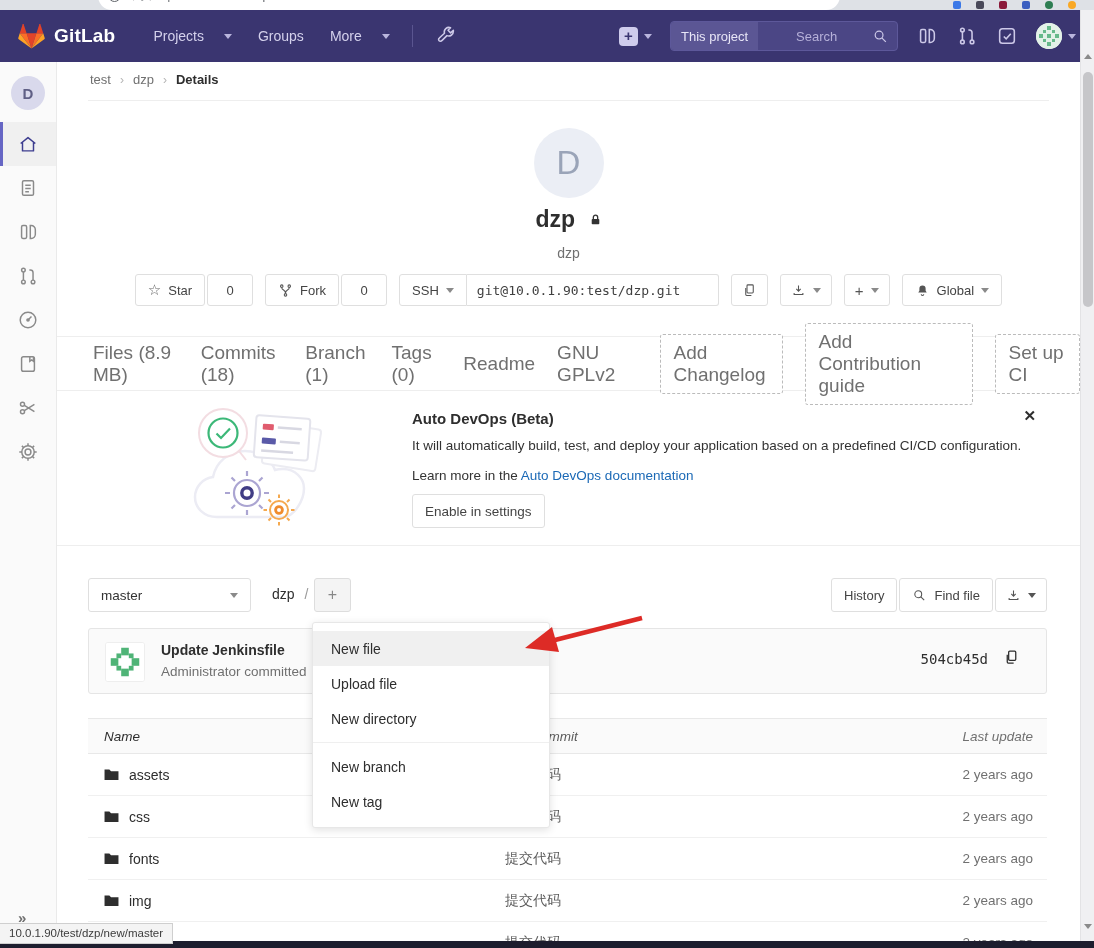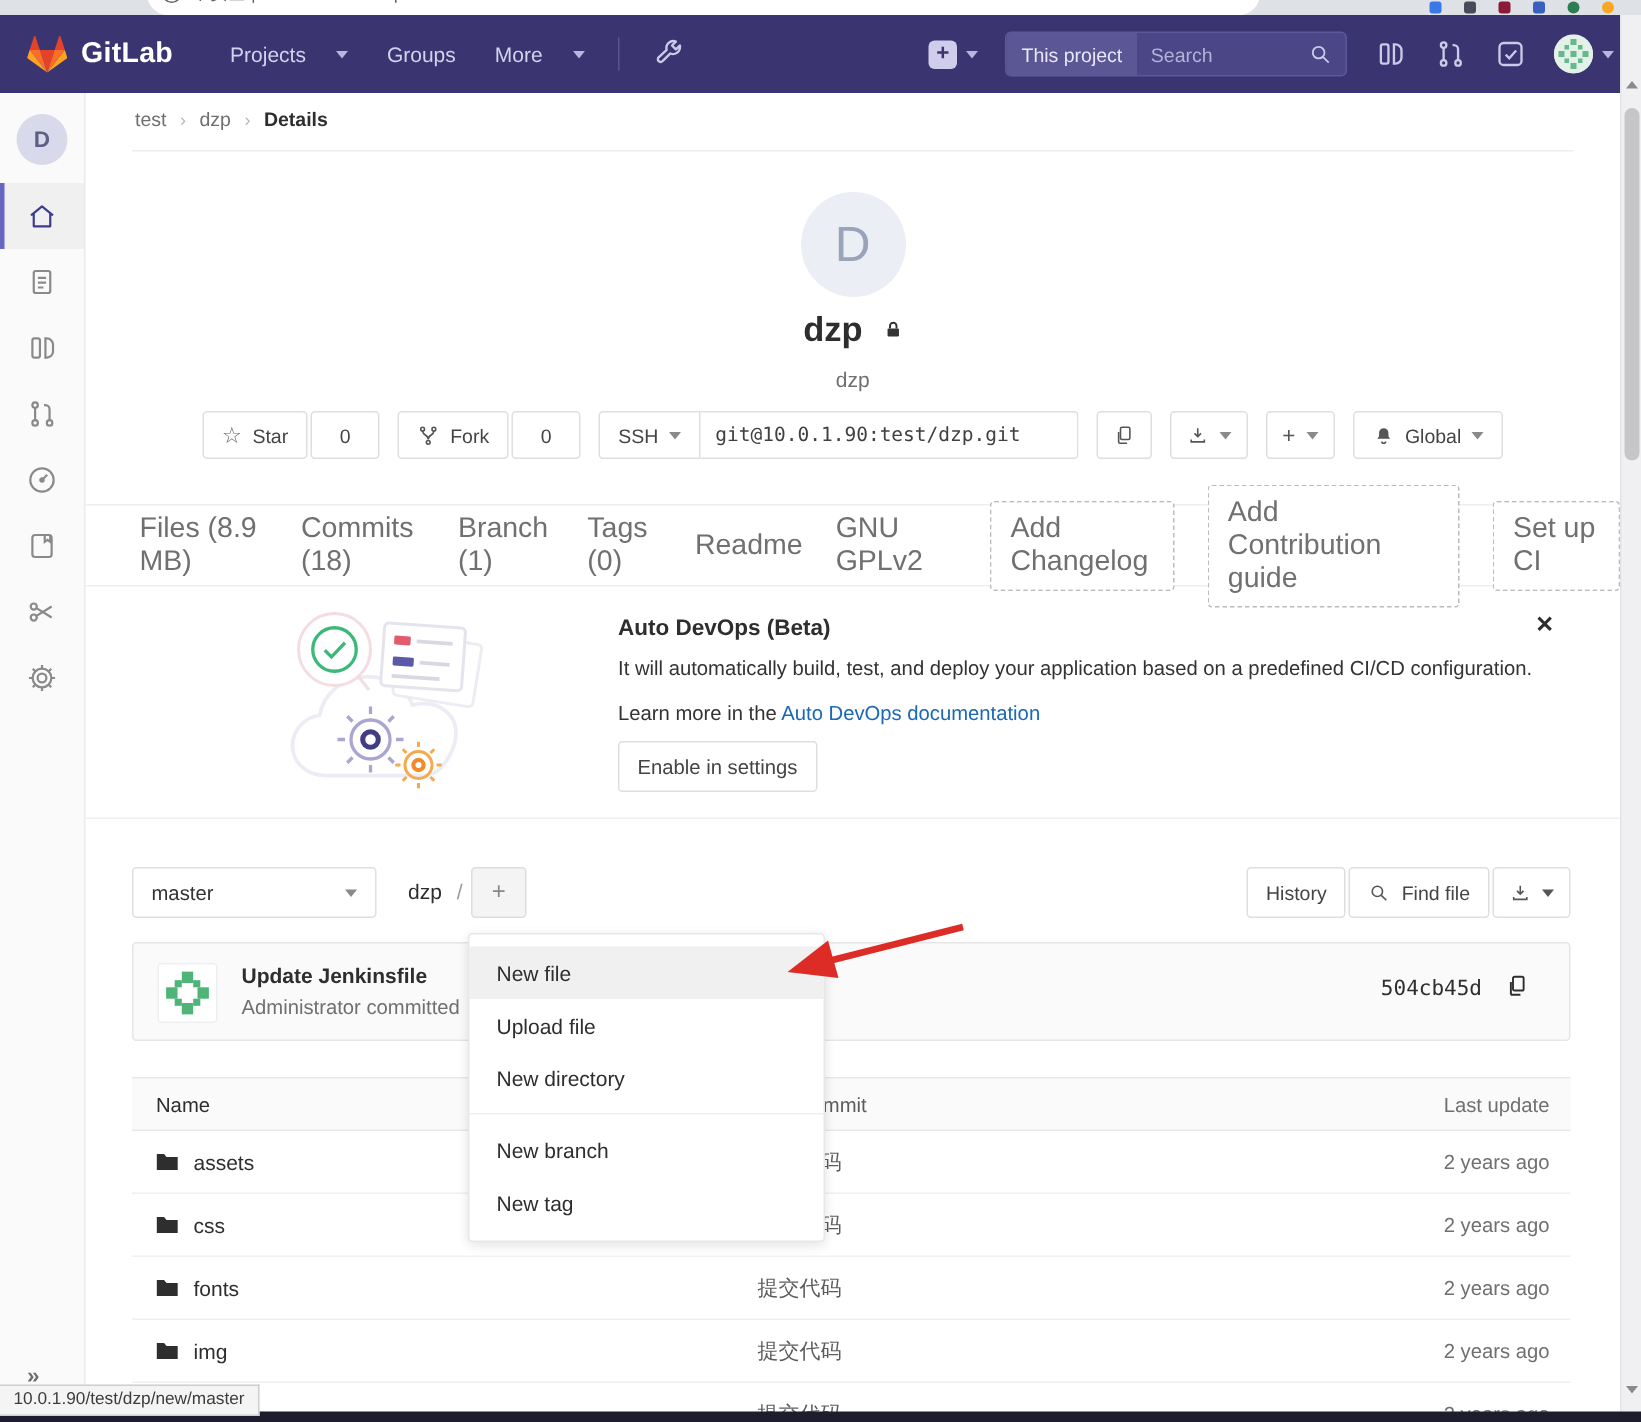--- a/index.html
+++ b/index.html
@@ -30,21 +30,21 @@
               font-weight:700; font-size:15px; line-height:18px; text-align:center; }
   .caret { width:0; height:0; border-left:4px solid transparent; border-right:4px solid transparent;
            border-top:5px solid #b9b5dd; display:inline-block; }
   .caret.dark { border-top-color:#8a8a8a; }
   .caret.darker { border-top-color:#555; }
   .searchbox { display:flex; align-items:center; height:30px; width:228px; background:#4b4685;
                border:1px solid #5d589a; border-radius:4px; overflow:hidden; }
   .scope { background:#5b5694; color:#e8e6f7; font-size:13px; padding:0 10px; height:100%;
            display:flex; align-items:center; white-space:nowrap; }
   .searchbox input { flex:1; min-width:0; border:none; outline:none; background:transparent;
-                     color:#f0abfc; font-size:13px; padding:0 6px 0 9px; font-family:inherit; }
+                     color:#f0abfc; font-size:13px; padding:0 6px 0 9px; font-family:inherit;text-align:center; }
   .searchbox input::placeholder { color:#b6b1d9; }
   .nav-ico { width:22px; height:22px; stroke:#cdc9e8; fill:none; stroke-width:1.7; }
   .nav-avatar { width:26px; height:26px; border-radius:50%; overflow:hidden; background:#dff0e6; }
 
   
   .sidebar { position:absolute; left:0; top:62px; width:57px; height:886px; background:#fafafa;
              border-right:1px solid #eaeaea; z-index:3; }
   .sb-avatar { width:34px; height:34px; border-radius:50%; background:#d9d9ec; color:#5f5f85;
                font-weight:700; font-size:15px; display:flex; align-items:center; justify-content:center;
                margin:14px auto 12px; }
@@ -115,21 +115,21 @@
                background:#fff; border:1px solid #eee; }
   .commit-msg { position:absolute; left:72px; top:13px; font-size:14px; font-weight:600; color:#2e2e2e; }
   .commit-meta { position:absolute; left:72px; top:35px; font-size:13.5px; color:#707070; }
   .commit-sha { position:absolute; right:58px; top:22px; font-family:"DejaVu Sans Mono", monospace;
                 font-size:14px; color:#2e2e2e; }
   .commit-copy { position:absolute; right:26px; top:20px; }
 
   .tree-table { position:absolute; top:656px; left:31px; right:33px; }
   .t-head { display:grid; grid-template-columns:417px 1fr 170px; height:36px; align-items:center;
             background:#fafafa; border-top:1px solid #e8e8e8; border-bottom:1px solid #e8e8e8;
-            font-size:13.5px; color:#2e2e2e; }
+            font-size:13.5px; color:#2e2e2e;font-style:italic; }
   .t-row { display:grid; grid-template-columns:417px 1fr 170px; height:42px; align-items:center;
            border-bottom:1px solid #f0f0f0; font-size:14px; }
   .c-name { padding-left:16px; display:flex; align-items:center; gap:10px; color:#2e2e2e; }
   .c-commit { color:#5c5c5c; }
   .c-update { text-align:right; padding-right:14px; color:#707070; font-size:13.5px; }
   .folder { width:15px; height:13px; fill:#2e2e2e; }
 
   .dropdown { position:absolute; left:255px; top:560px; width:238px; background:#fff;
               border:1px solid #e7e7e7; border-radius:3px; box-shadow:0 2px 8px rgba(0,0,0,.12);
               padding:8px 0; z-index:20; }

